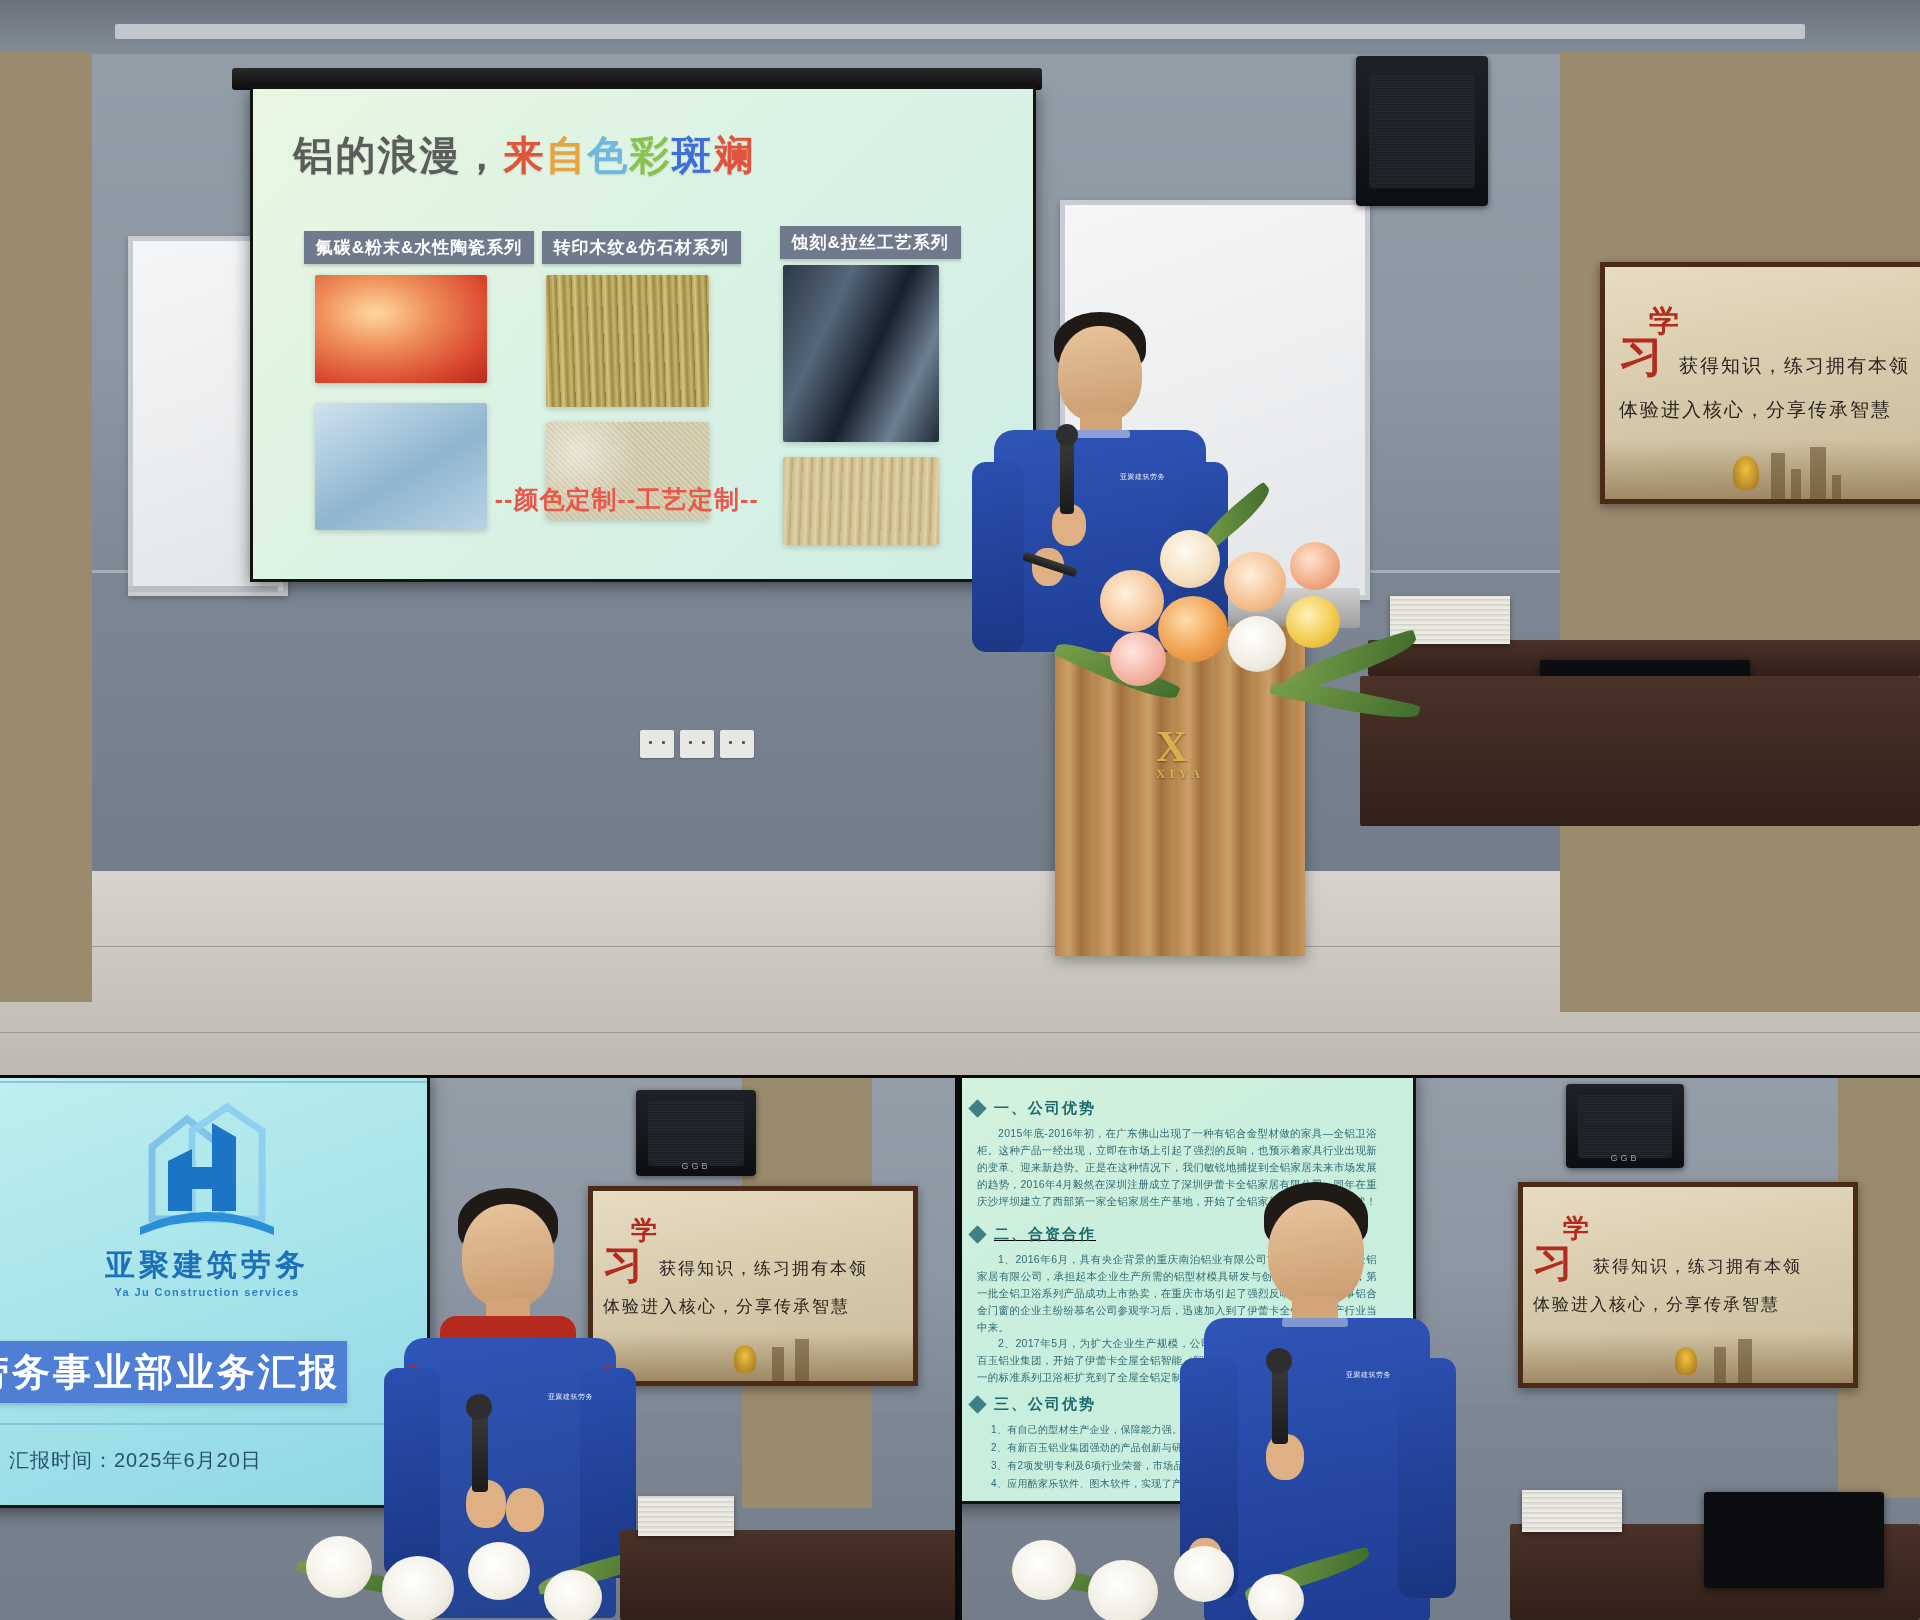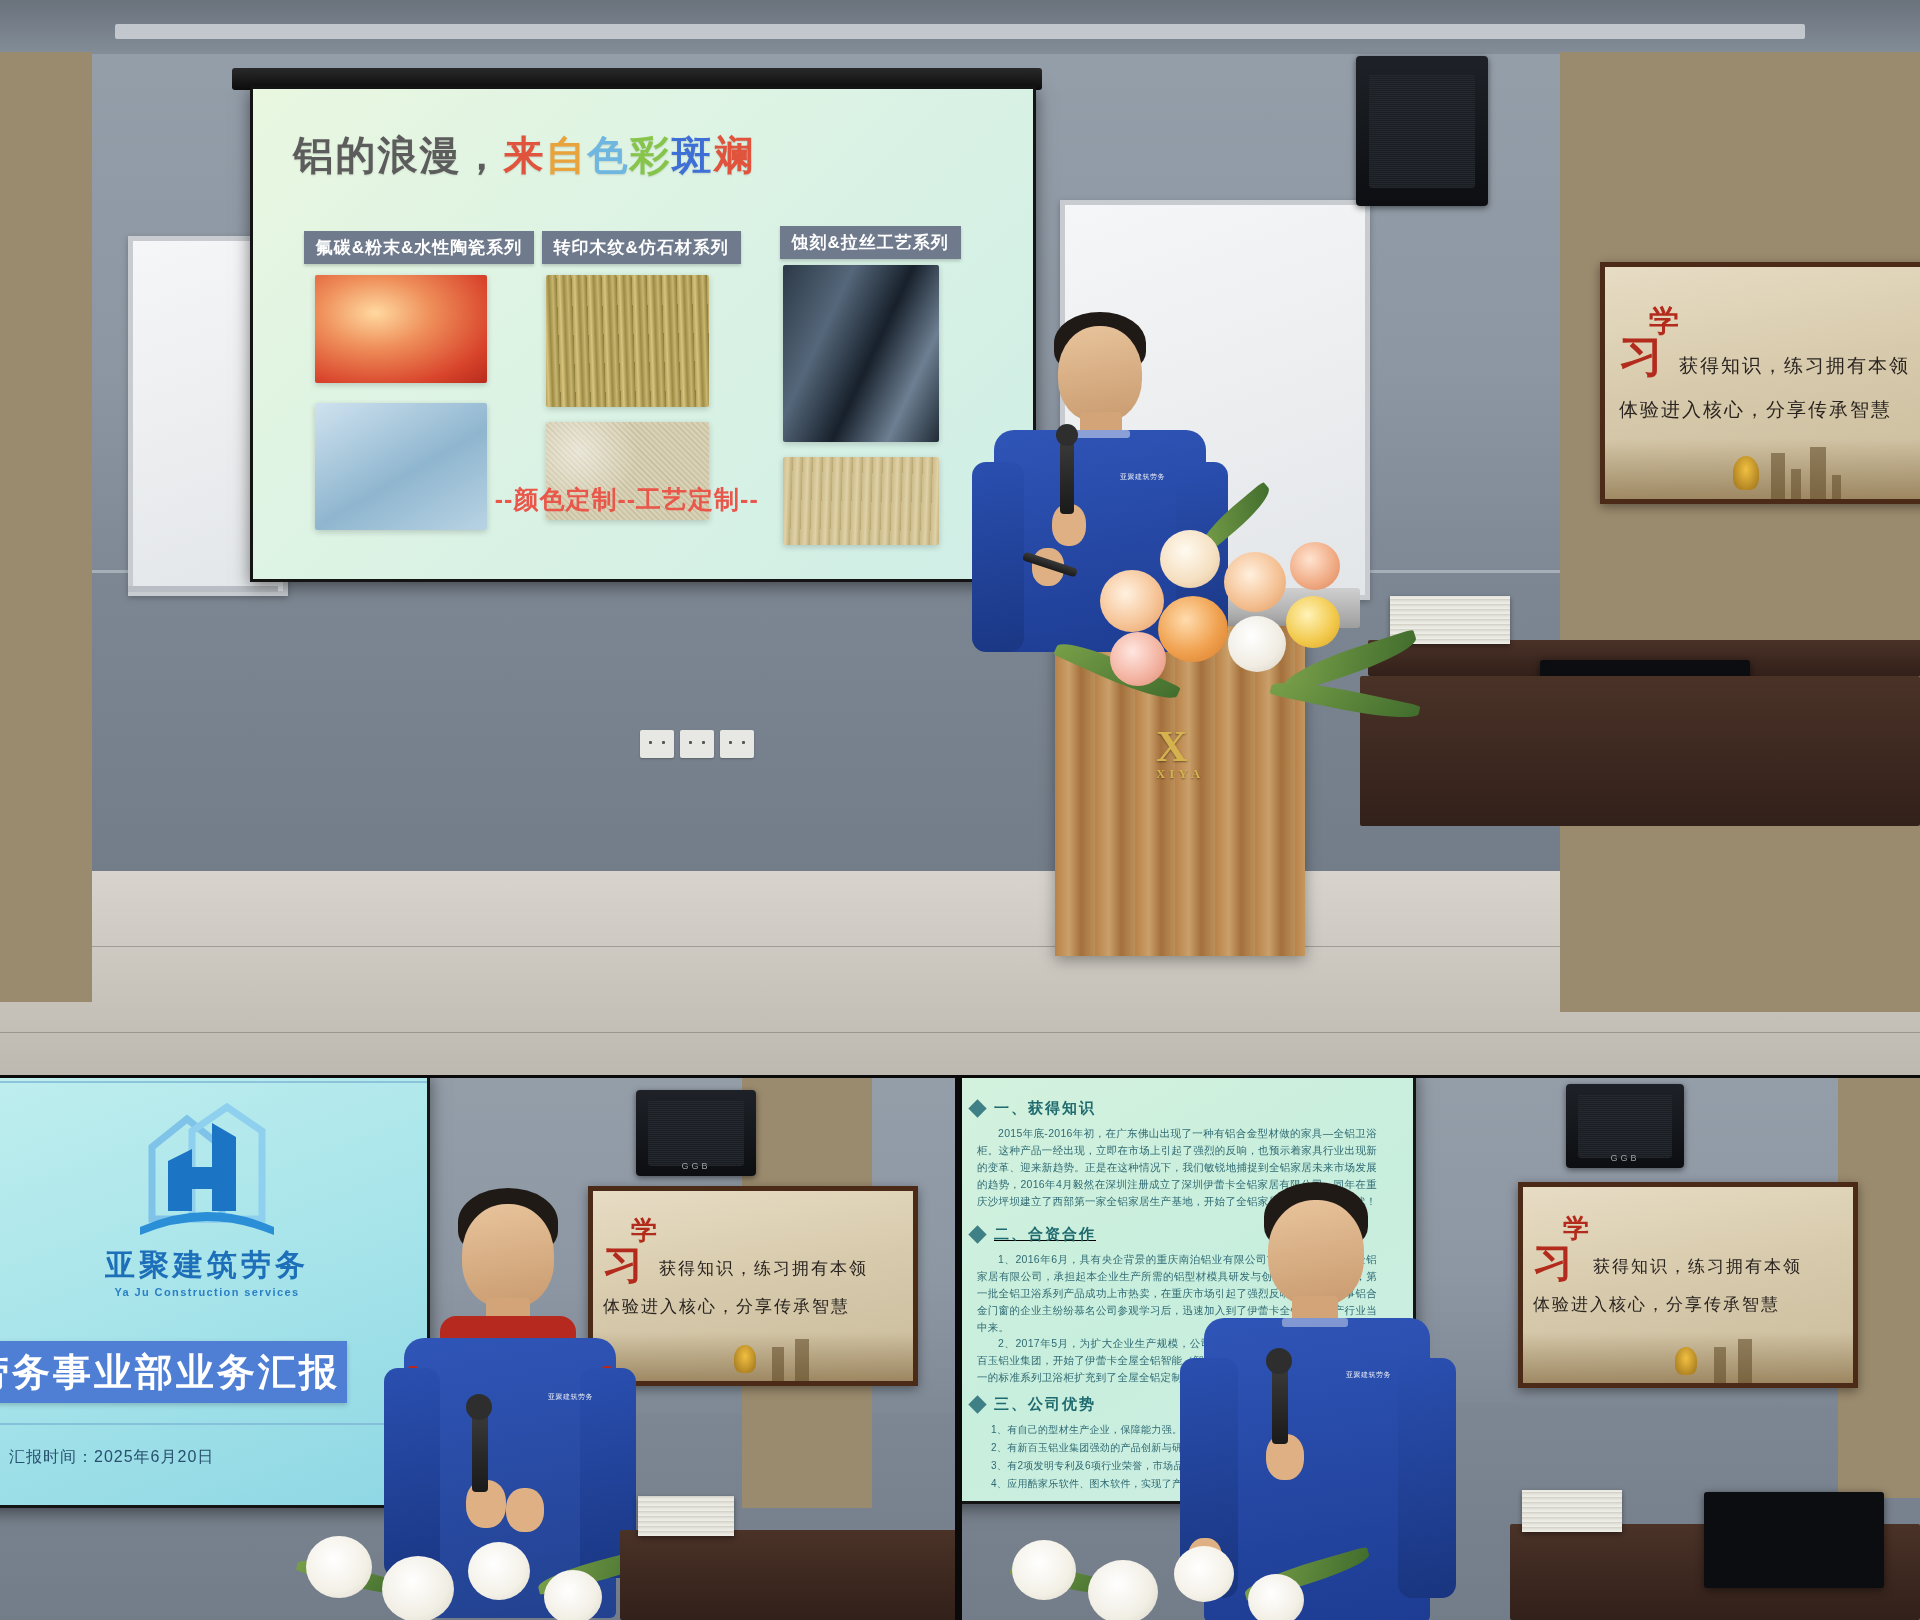--- a/index.html
+++ b/index.html
@@ -62,21 +62,21 @@
 
   
   .slideB{background:linear-gradient(160deg,#bfeeee 0%,#a7e4ea 50%,#8ed7e4 100%);}
   .logo-wrap{position:absolute;left:50%;transform:translateX(-50%);text-align:center;}
   .logo-mark{position:relative;width:150px;height:140px;margin:0 auto;}
   .logo-cn{font-size:30px;font-weight:bold;color:#1c6fb8;letter-spacing:4px;margin-top:4px;white-space:nowrap;}
   .logo-en{font-size:11px;font-weight:bold;color:#2a7fc4;letter-spacing:1.4px;white-space:nowrap;}
   .blue-bar{position:absolute;background:#4f7fd4;box-shadow:0 2px 5px rgba(0,0,0,.2);}
   .blue-bar span{color:#fff;font-size:38px;font-weight:bold;letter-spacing:3px;white-space:nowrap;
     position:absolute;left:14px;top:50%;transform:translateY(-50%);}
-  .date-line{position:absolute;font-size:16px;color:#27506e;letter-spacing:1px;white-space:nowrap;}
+  .date-line{position:absolute;font-size:20px;color:#27506e;letter-spacing:1px;white-space:nowrap;}
   .hair-line{position:absolute;height:2px;background:#7fb9d6;opacity:.8;}
 
   
   .slideC{background:linear-gradient(150deg,#d4f2de 0%,#c8eedd 50%,#cdeee2 100%);}
   .sec-h{position:absolute;display:flex;align-items:center;gap:10px;white-space:nowrap;}
   .dia{width:13px;height:13px;background:#3f7f86;transform:rotate(45deg);flex:none;}
   .sec-h b{font-size:15px;color:#1f6a6f;letter-spacing:2px;font-weight:bold;}
   .para{position:absolute;font-size:10.5px;line-height:1.62;color:#2f6a74;text-align:justify;
     text-indent:2em;letter-spacing:.3px;}
   .blist{position:absolute;font-size:10px;line-height:1.85;color:#2f6a74;letter-spacing:.3px;text-align:right;}
@@ -368,21 +368,21 @@
       <div class="spk" style="left:604px;top:6px;width:118px;height:84px;">
         <div class="grill"></div>
         <div class="brand">GGB</div>
       </div>
 
       <div class="screen-frame" style="left:-22px;top:-8px;width:470px;height:428px;">
         <div class="slide slideC">
 
           <div class="sec-h" style="left:28px;top:26px;">
             <span class="dia"></span>
-            <b>一、获得知识</b>
+            <b>一、公司优势</b>
           </div>
           <div class="para" style="left:34px;top:52px;width:400px;">2015年底-2016年初，在广东佛山出现了一种有铝合金型材做的家具—全铝卫浴柜。这种产品一经出现，立即在市场上引起了强烈的反响，也预示着家具行业出现新的变革、迎来新趋势。正是在这种情况下，我们敏锐地捕捉到全铝家居未来市场发展的趋势，2016年4月毅然在深圳注册成立了深圳伊蕾卡全铝家居有限公司。同年在重庆沙坪坝建立了西部第一家全铝家居生产基地，开始了全铝家居创新与研发新时代！</div>
 
           <div class="sec-h" style="left:28px;top:152px;text-decoration:underline;">
             <span class="dia"></span>
             <b>二、合资合作</b>
           </div>
           <div class="para" style="left:34px;top:178px;width:400px;">1、2016年6月，具有央企背景的重庆南泊铝业有限公司首先注资法伊蕾卡全铝家居有限公司，承担起本企业生产所需的铝型材模具研发与创新工作。同年7月，第一批全铝卫浴系列产品成功上市热卖，在重庆市场引起了强烈反响，许多原从事铝合金门窗的企业主纷纷慕名公司参观学习后，迅速加入到了伊蕾卡全铝家居生产行业当中来。</div>
           <div class="para" style="left:34px;top:262px;width:400px;">2、2017年5月，为扩大企业生产规模，公司引进了铝深加工资深民营企业—新百玉铝业集团，开始了伊蕾卡全屋全铝智能（智慧）家居产品的研发工作，产品由单一的标准系列卫浴柜扩充到了全屋全铝定制家居产品的系列。</div>
 

